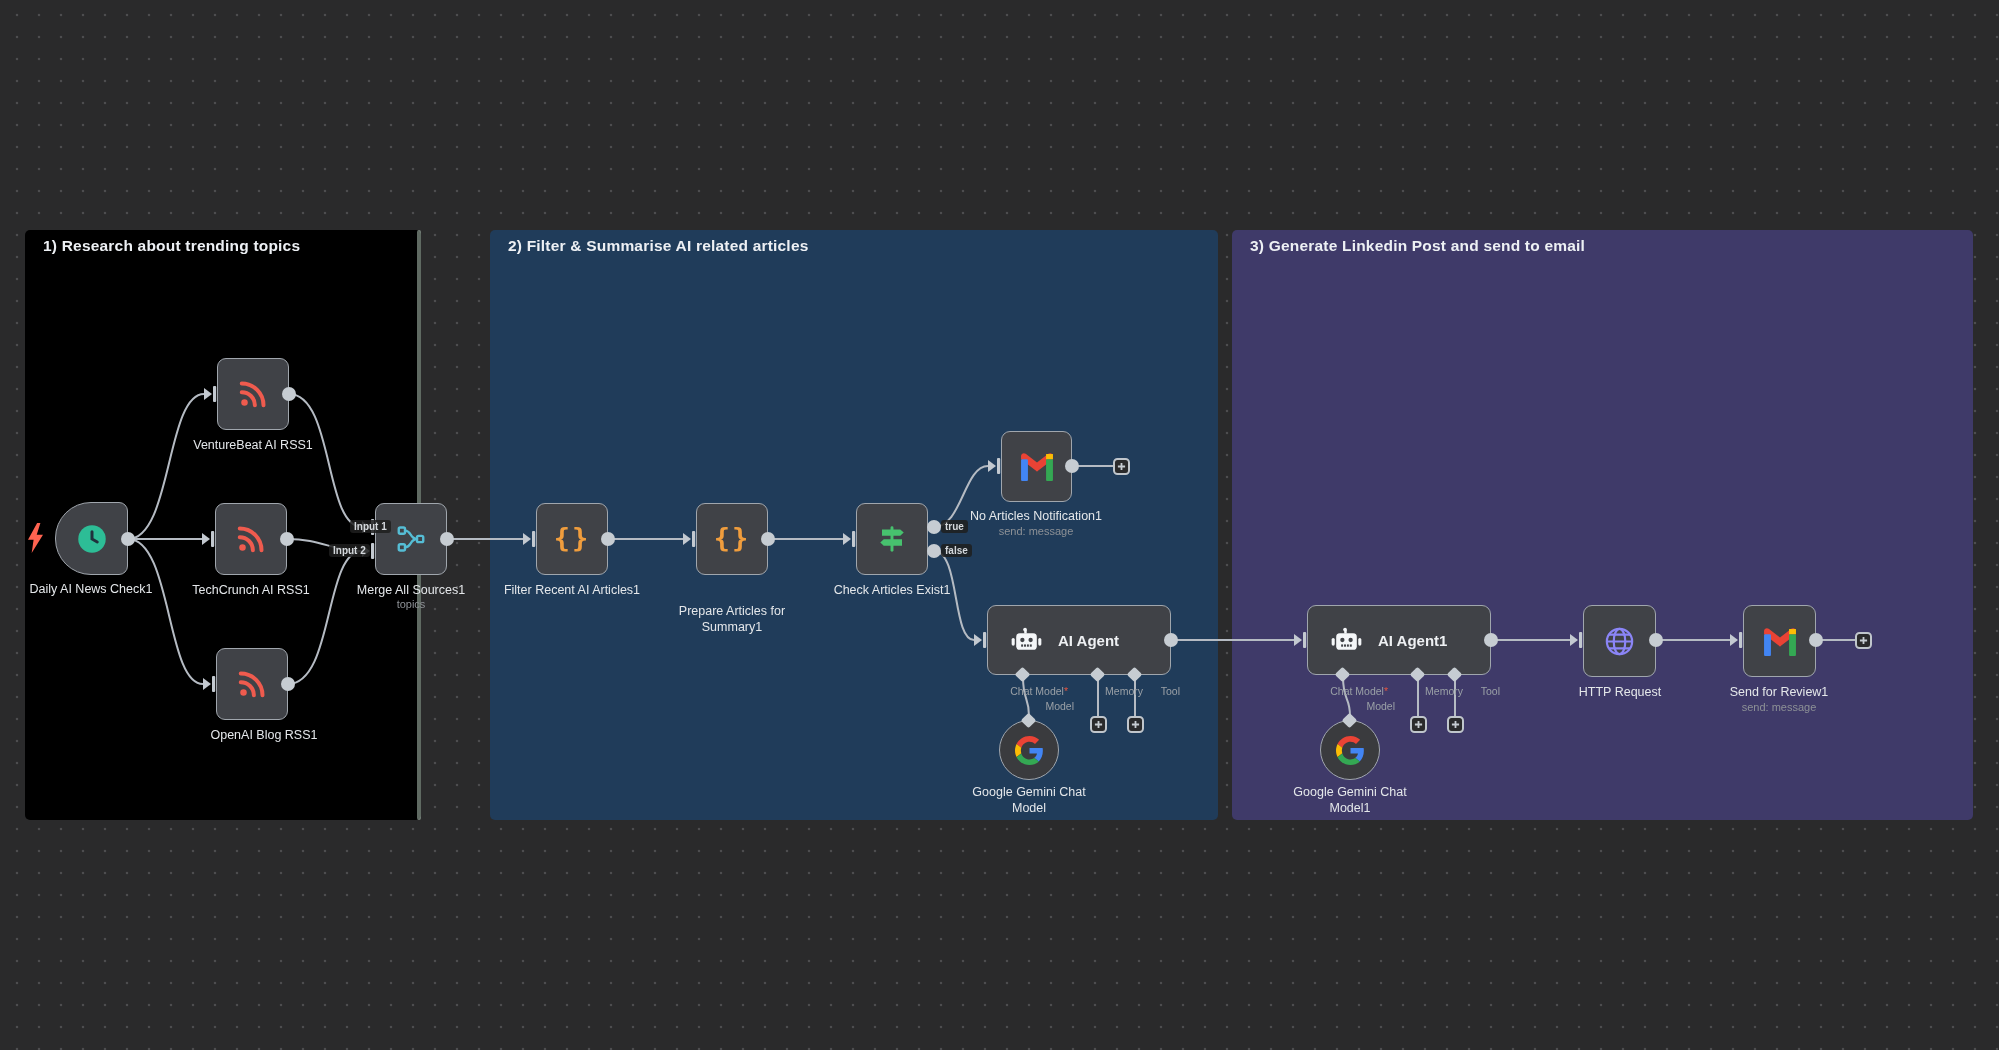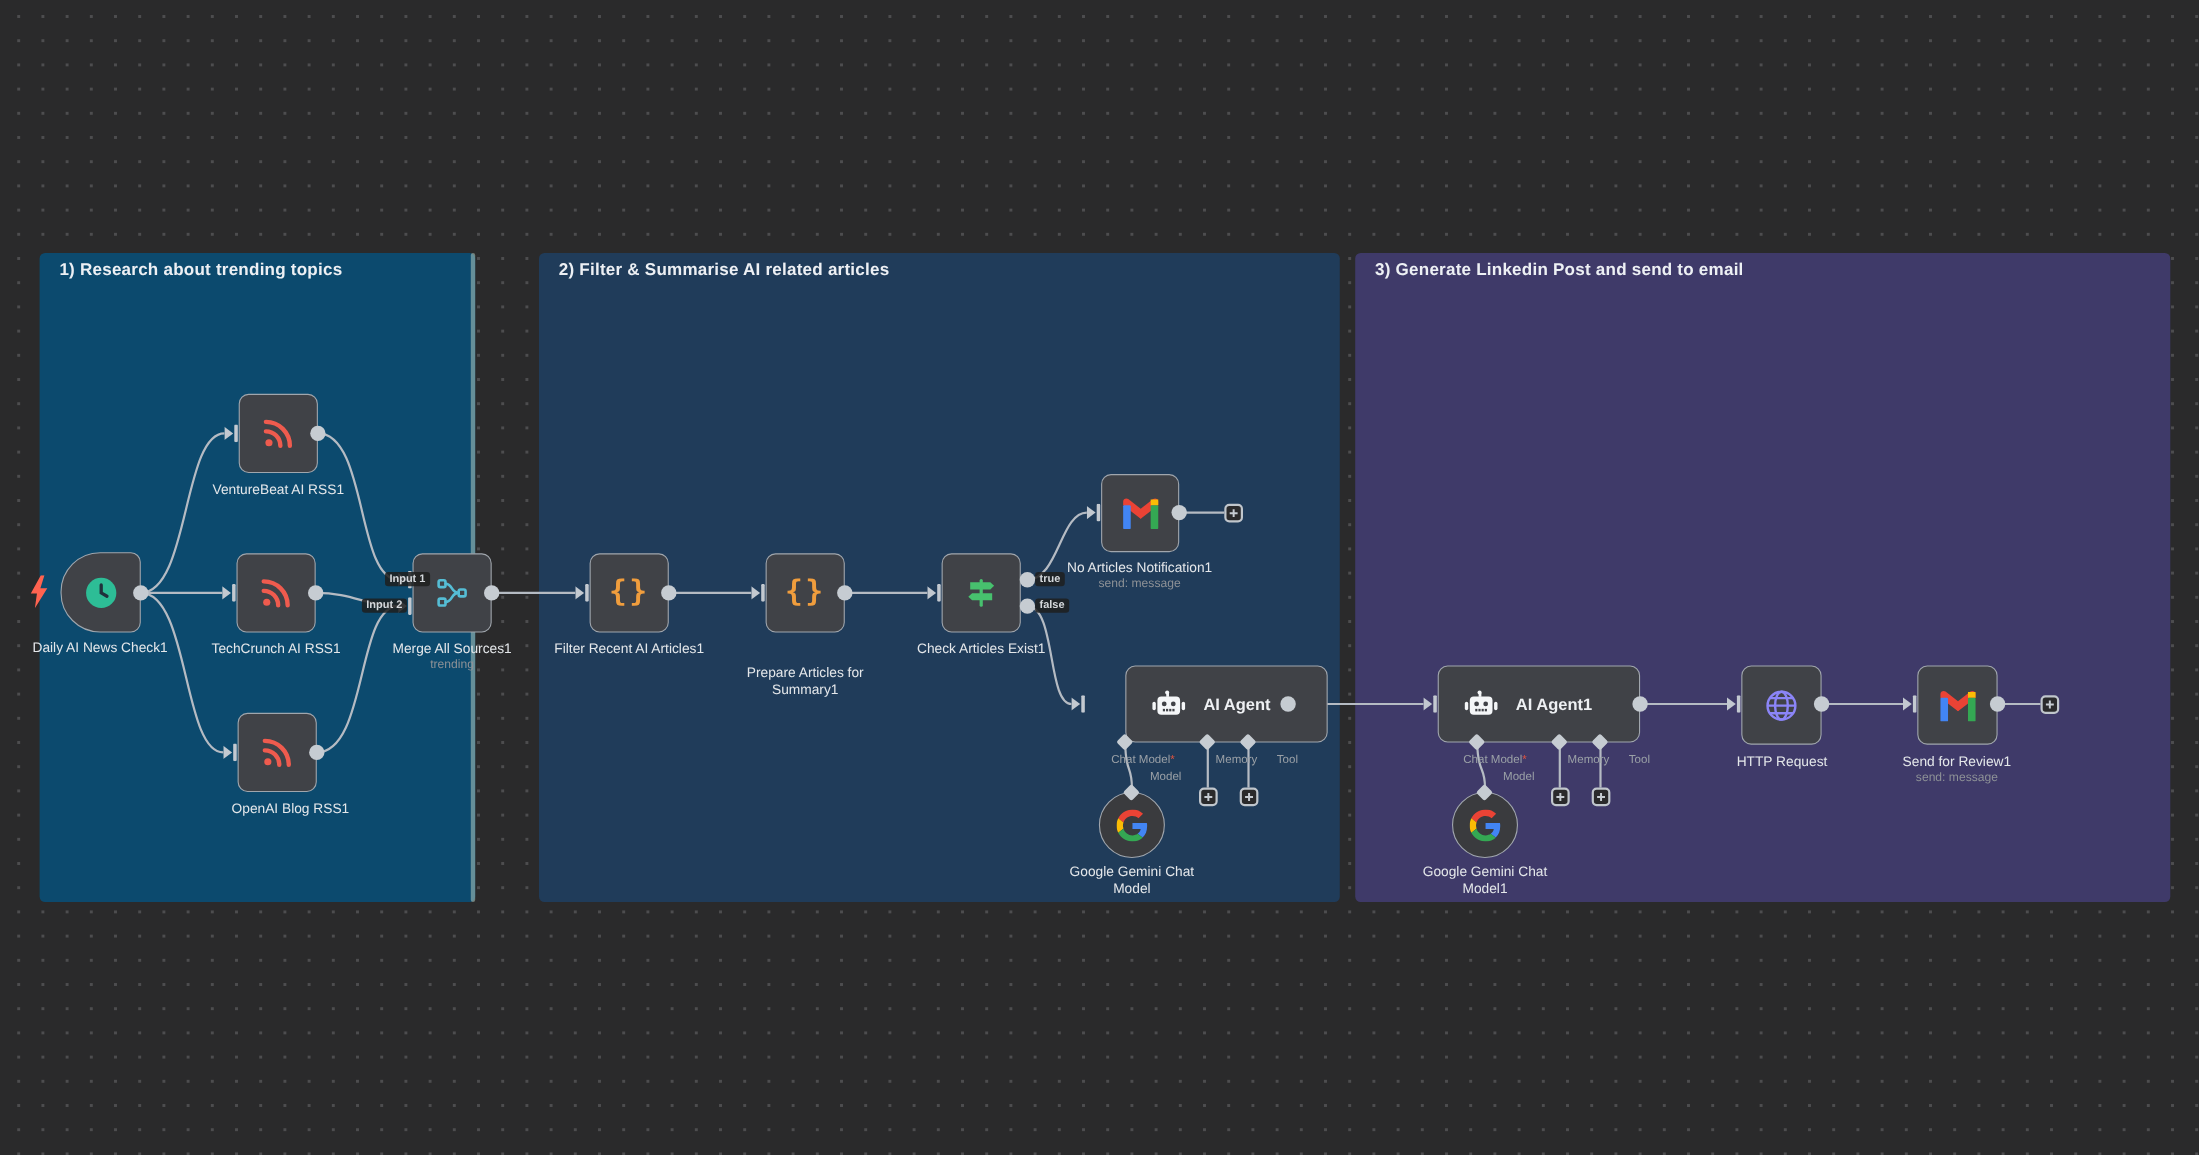--- a/index.html
+++ b/index.html
@@ -52,21 +52,21 @@
     font-size:27px;font-weight:700;color:#f09d3d;letter-spacing:2px;line-height:1;
     transform:translateY(-2px);
   }
   .bolt{position:absolute;}
 </style>
 </head>
 <body>
 
 <div class="dots"></div>
 
-<div class="section" style="left:36px;top:230px;width:396px;height:590px;background:#0c4a6e;">
+<div class="section" style="left:25px;top:230px;width:396px;height:590px;background:#000000;">
   <div class="section-title">1) Research about trending topics</div>
   <div class="edge-strip"></div>
 </div>
 <div class="section" style="left:490px;top:230px;width:728px;height:590px;background:#203c5a;">
   <div class="section-title">2) Filter &amp; Summarise AI related articles</div>
 </div>
 <div class="section" style="left:1232px;top:230px;width:741px;height:590px;background:#3f3a69;">
   <div class="section-title">3) Generate Linkedin Post and send to email</div>
 </div>
 
@@ -161,21 +161,21 @@
 <div class="node" style="left:1001px;top:431px;width:71px;height:71px;">
   <svg width="38" height="29" viewBox="0 0 52 40">
     <path d="M4 10 V5.5 C4 2.2 7.8 0.4 10.4 2.4 L26 14.6 L41.6 2.4 C44.2 0.4 48 2.2 48 5.5 V10 L26 27 Z" fill="#ea4335"></path>
     <polygon points="38.5,2.8 48,2.8 48,10 38.5,10" fill="#fbbc05"></polygon>
     <rect x="4" y="10" width="9.5" height="30" rx="1.5" fill="#4285f4"></rect>
     <rect x="38.5" y="10" width="9.5" height="30" rx="1.5" fill="#34a853"></rect>
     <polygon points="13.5,10 26,19.8 38.5,10 26,27" fill="#ea4335"></polygon>
   </svg>
 </div>
 
-<div class="node agent" style="left:987px;top:605px;margin-left:36px;">
+<div class="node agent" style="left:987px;top:605px;">
   <svg width="33" height="27" viewBox="0 0 32 26" fill="#f4f6f8">
     <circle cx="14.6" cy="2.4" r="1.8"></circle>
       <rect x="13.8" y="2.8" width="2.4" height="3.4"></rect>
     <rect x="6" y="6" width="20" height="16" rx="3.5"></rect>
     <rect x="1.6" y="10.5" width="3" height="7.5" rx="1.5"></rect>
     <rect x="27.4" y="10.5" width="3" height="7.5" rx="1.5"></rect>
     <circle cx="12" cy="12.5" r="2.1" fill="#404247"></circle>
       <circle cx="20" cy="12.5" r="2.1" fill="#404247"></circle>
     <rect x="10.8" y="16.8" width="1.9" height="2.2" fill="#404247"></rect>
       <rect x="13.6" y="16.8" width="1.9" height="2.2" fill="#404247"></rect>
@@ -349,21 +349,21 @@
 <div class="chip" style="left:329px;top:520px;margin-left:21px;">Input 1</div>
 <div class="chip" style="left:329px;top:544px;text-align:right;">Input 2</div>
 <div class="chip" style="left:941px;top:520px;">true</div>
 <div class="chip" style="left:941px;top:544px;">false</div>
 
 <div class="node-label" style="left:-9px;top:581px;">Daily AI News Check1</div>
 <div class="node-label" style="left:153px;top:437px;">VentureBeat AI RSS1</div>
 <div class="node-label" style="left:151px;top:582px;">TechCrunch AI RSS1</div>
 <div class="node-label" style="left:164px;top:727px;">OpenAI Blog RSS1</div>
 <div class="node-label" style="left:311px;top:582px;">Merge All Sources1</div>
-<div class="node-sub" style="left:311px;top:598px;">trending</div>
+<div class="node-sub" style="left:311px;top:598px;">topics</div>
 <div class="node-label" style="left:472px;top:582px;">Filter Recent AI Articles1</div>
 <div class="node-label narrow" style="left:657px;top:603px;">Prepare Articles for Summary1</div>
 <div class="node-label" style="left:792px;top:582px;">Check Articles Exist1</div>
 <div class="node-label" style="left:936px;top:508px;">No Articles Notification1</div>
 <div class="node-sub" style="left:936px;top:525px;">send: message</div>
 <div class="node-label mid" style="left:959px;top:784px;">Google Gemini Chat Model</div>
 <div class="node-label mid" style="left:1280px;top:784px;">Google Gemini Chat Model1</div>
 <div class="node-label" style="left:1520px;top:684px;">HTTP Request</div>
 <div class="node-label" style="left:1679px;top:684px;">Send for Review1</div>
 <div class="node-sub" style="left:1679px;top:701px;">send: message</div>

